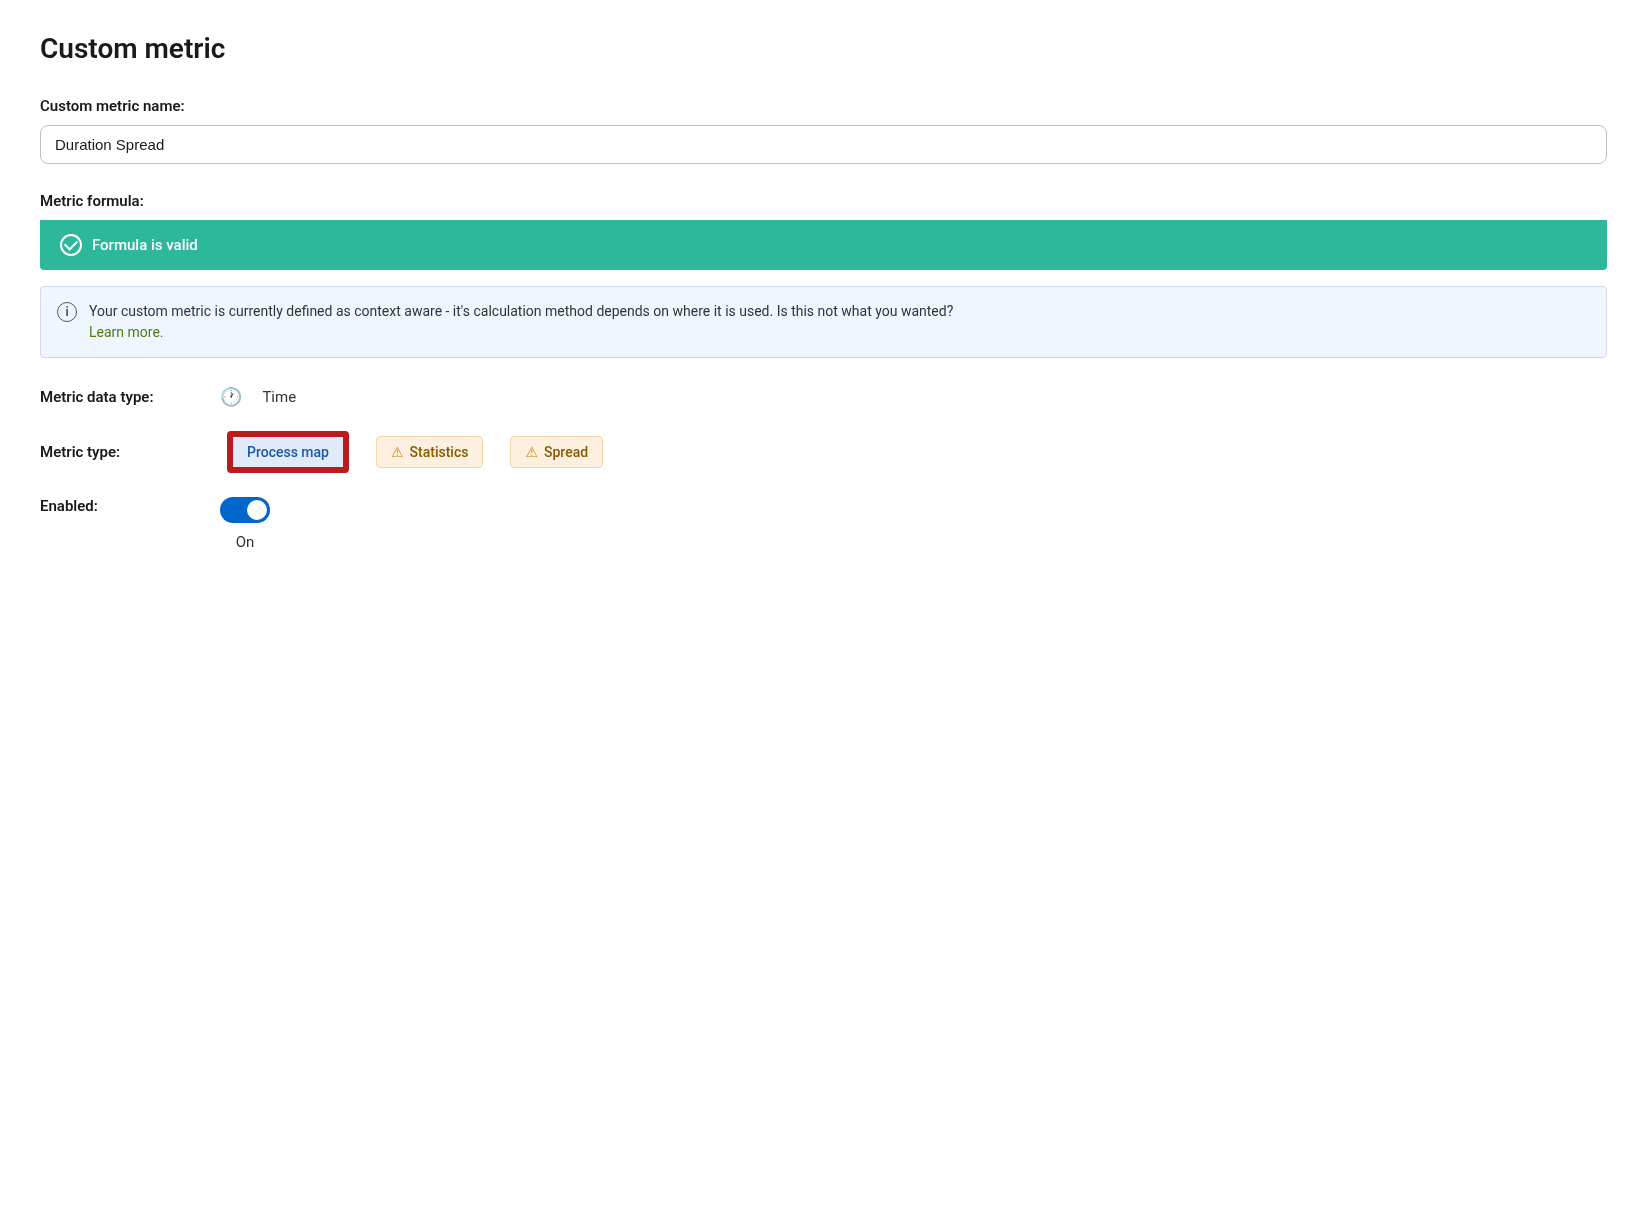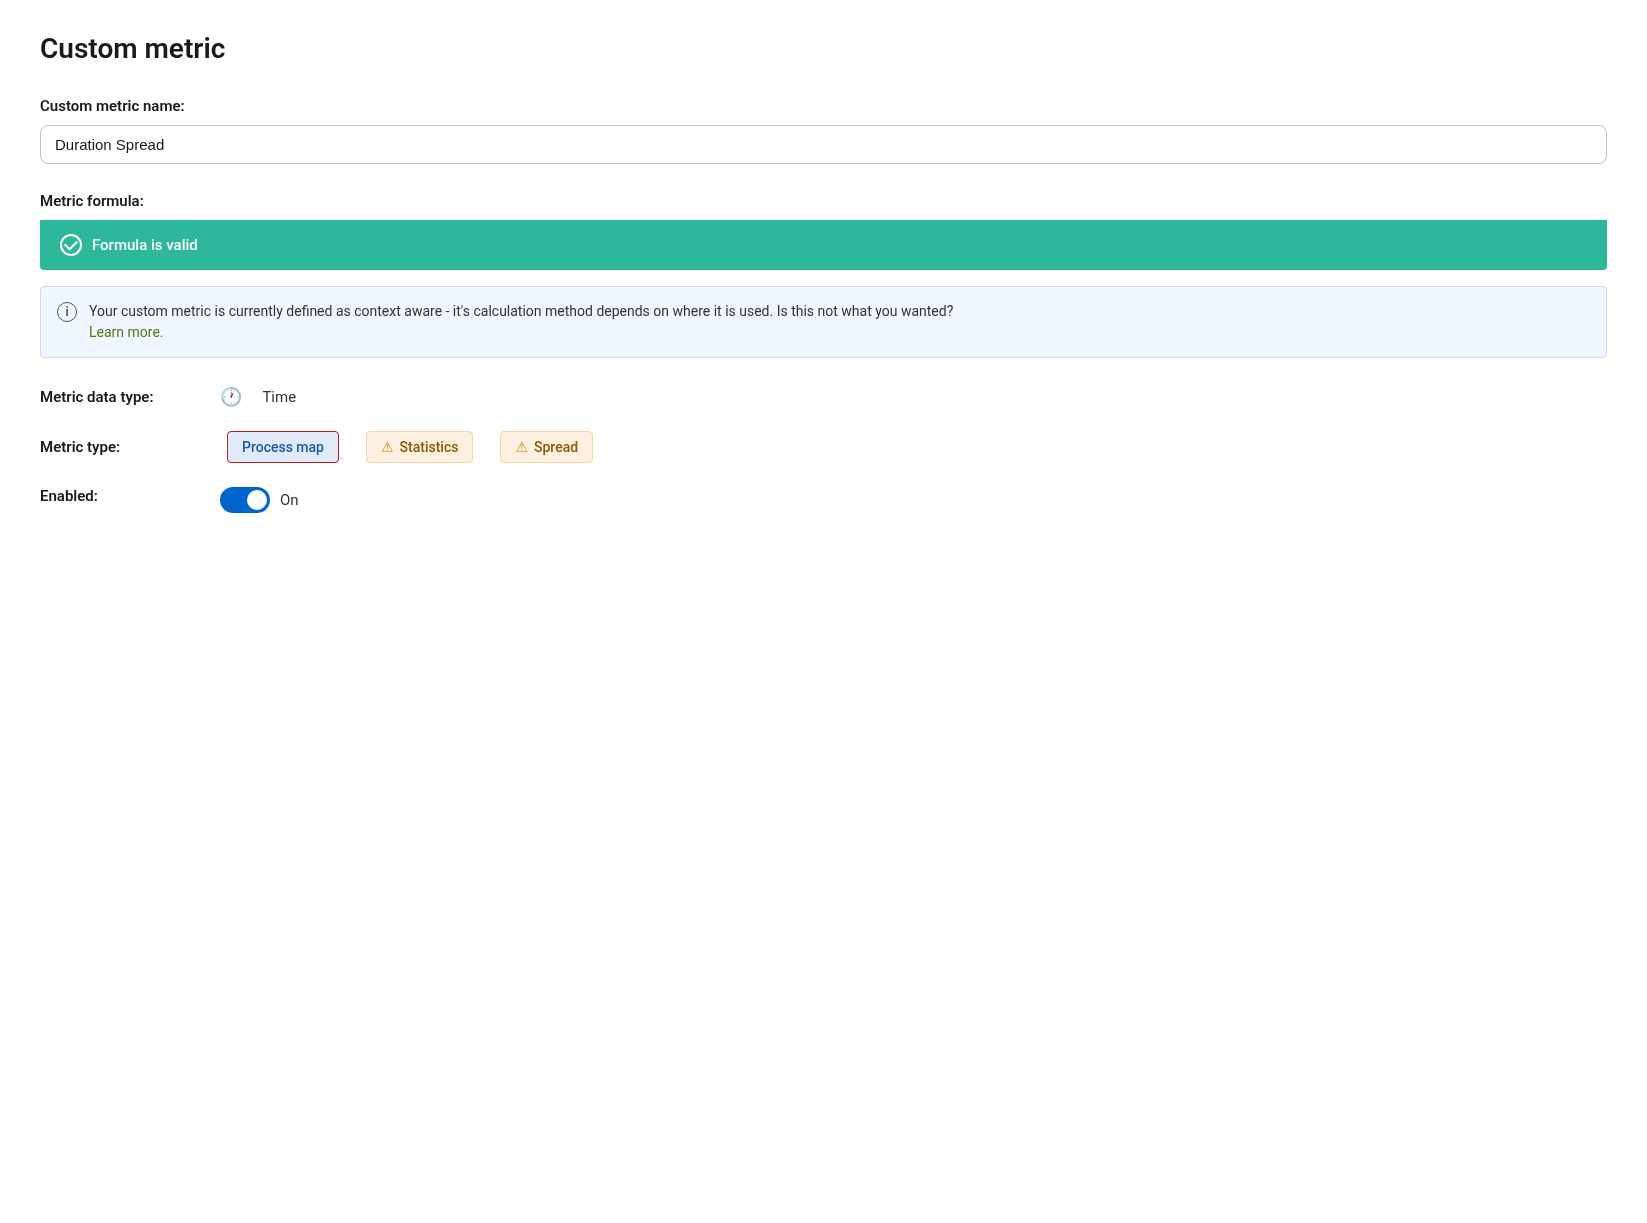--- a/index.html
+++ b/index.html
@@ -204,21 +204,21 @@
       padding: 7px 14px;
       border-radius: 4px;
       font-size: 14px;
       font-weight: 500;
       cursor: pointer;
     }
 
     .type-badge-blue {
       background: #e0eaf8;
       color: #1a5aad;
-      border: 1px solid #b91c1c;
+      border: 6px solid #b91c1c;
     }
 
     .type-badge-orange {
       background: #fdf0e0;
       color: #8a5a00;
       border: 1px solid #f0d8a8;
     }
 
     .warning-icon {
       color: #d08000;
@@ -228,20 +228,21 @@
     .enabled-row {
       display: flex;
       gap: 20px;
       margin-bottom: 24px;
     }
 
     .toggle-container {
       display: flex;
       align-items: center;
       gap: 10px;
+      flex-direction: column;
     }
 
     .toggle {
       position: relative;
       width: 50px;
       height: 26px;
     }
 
     .toggle input {
       opacity: 0;

